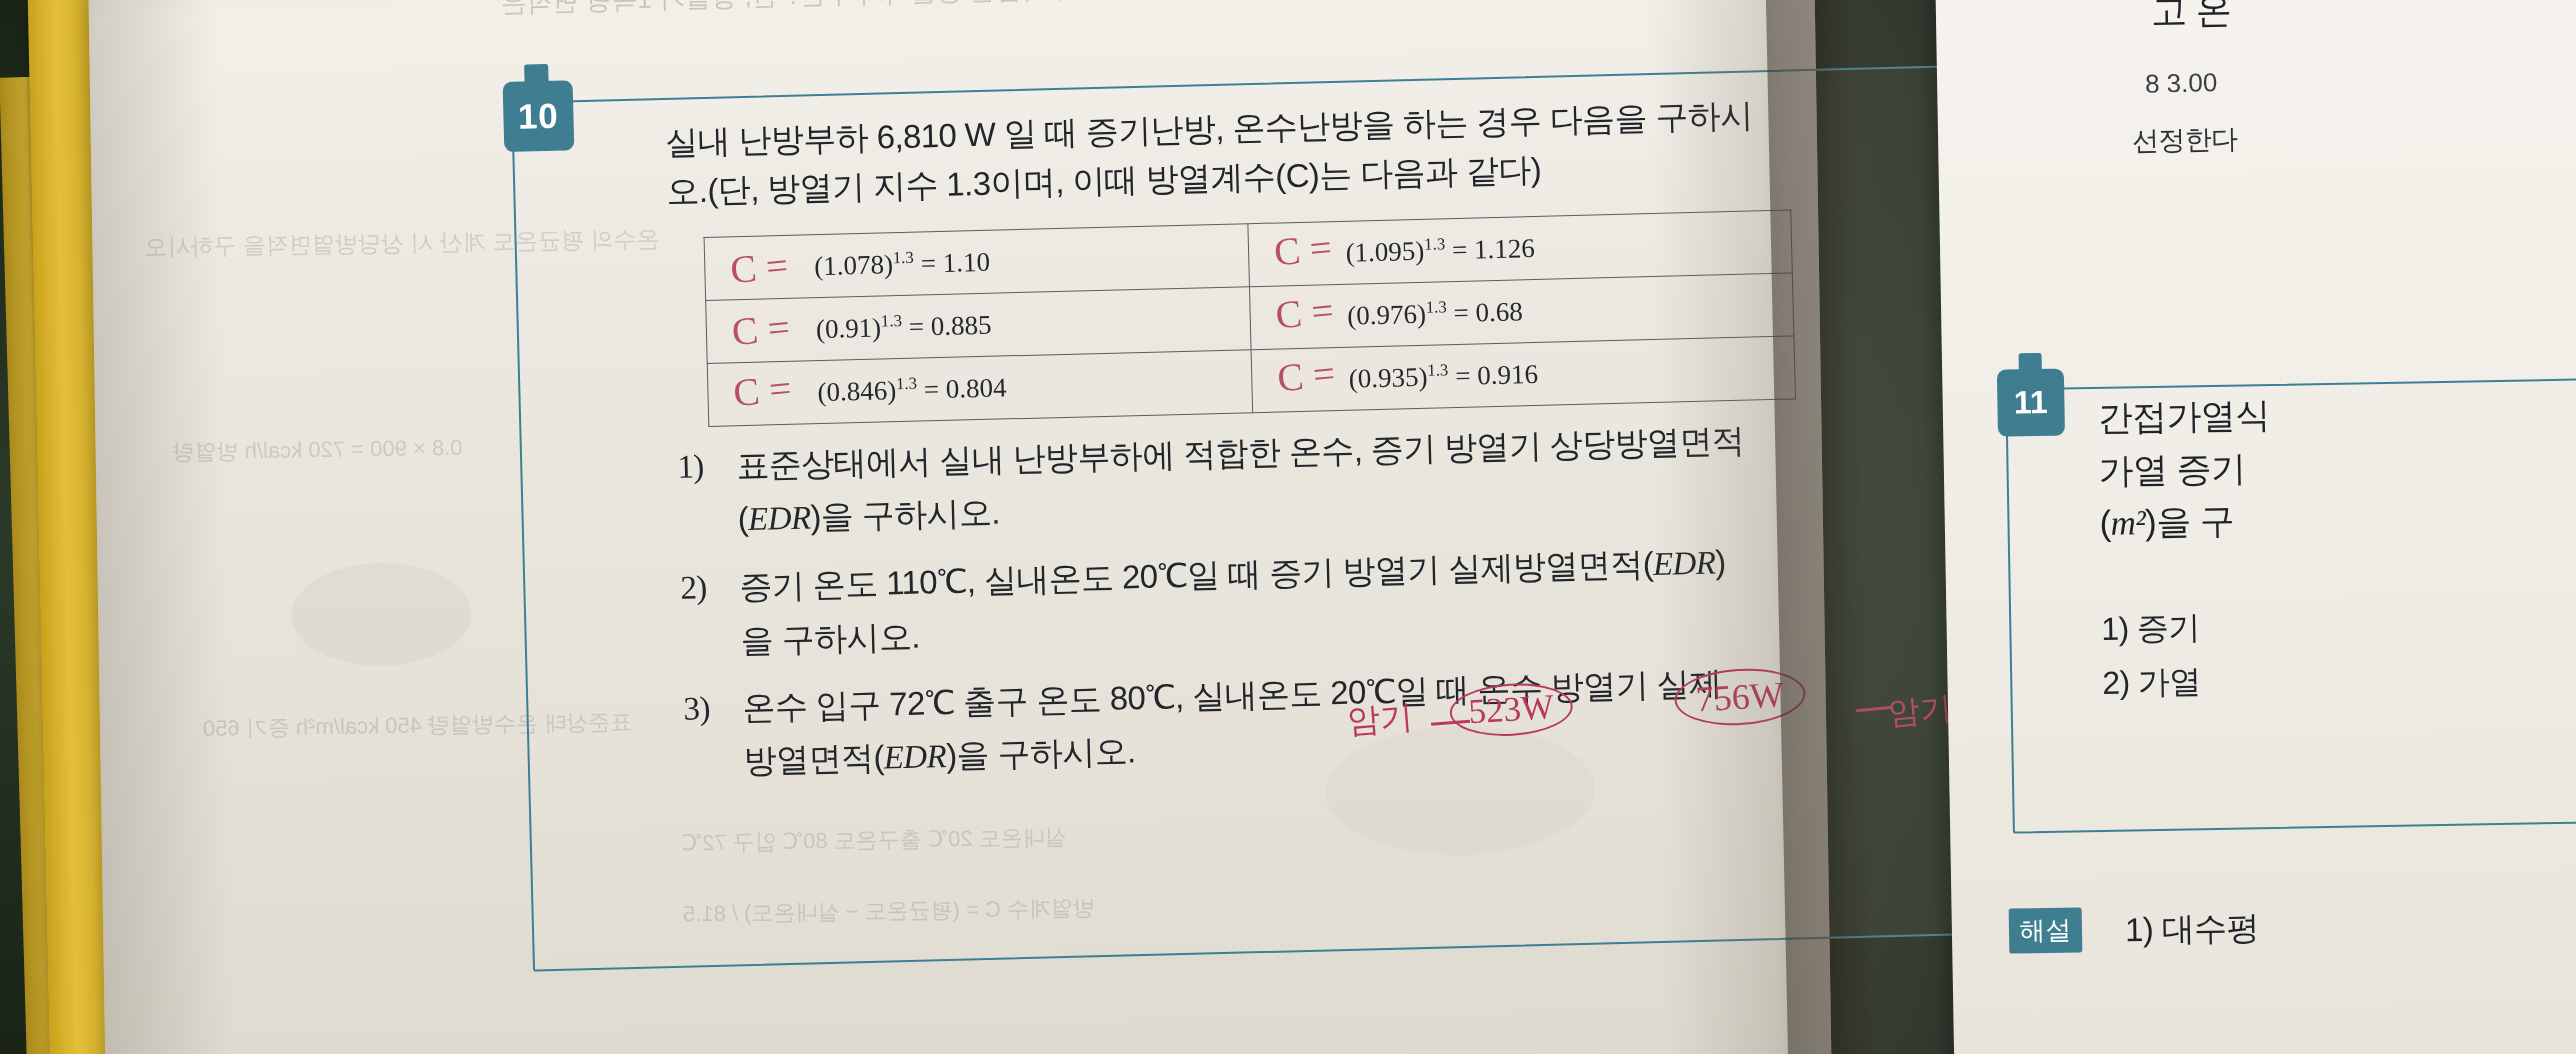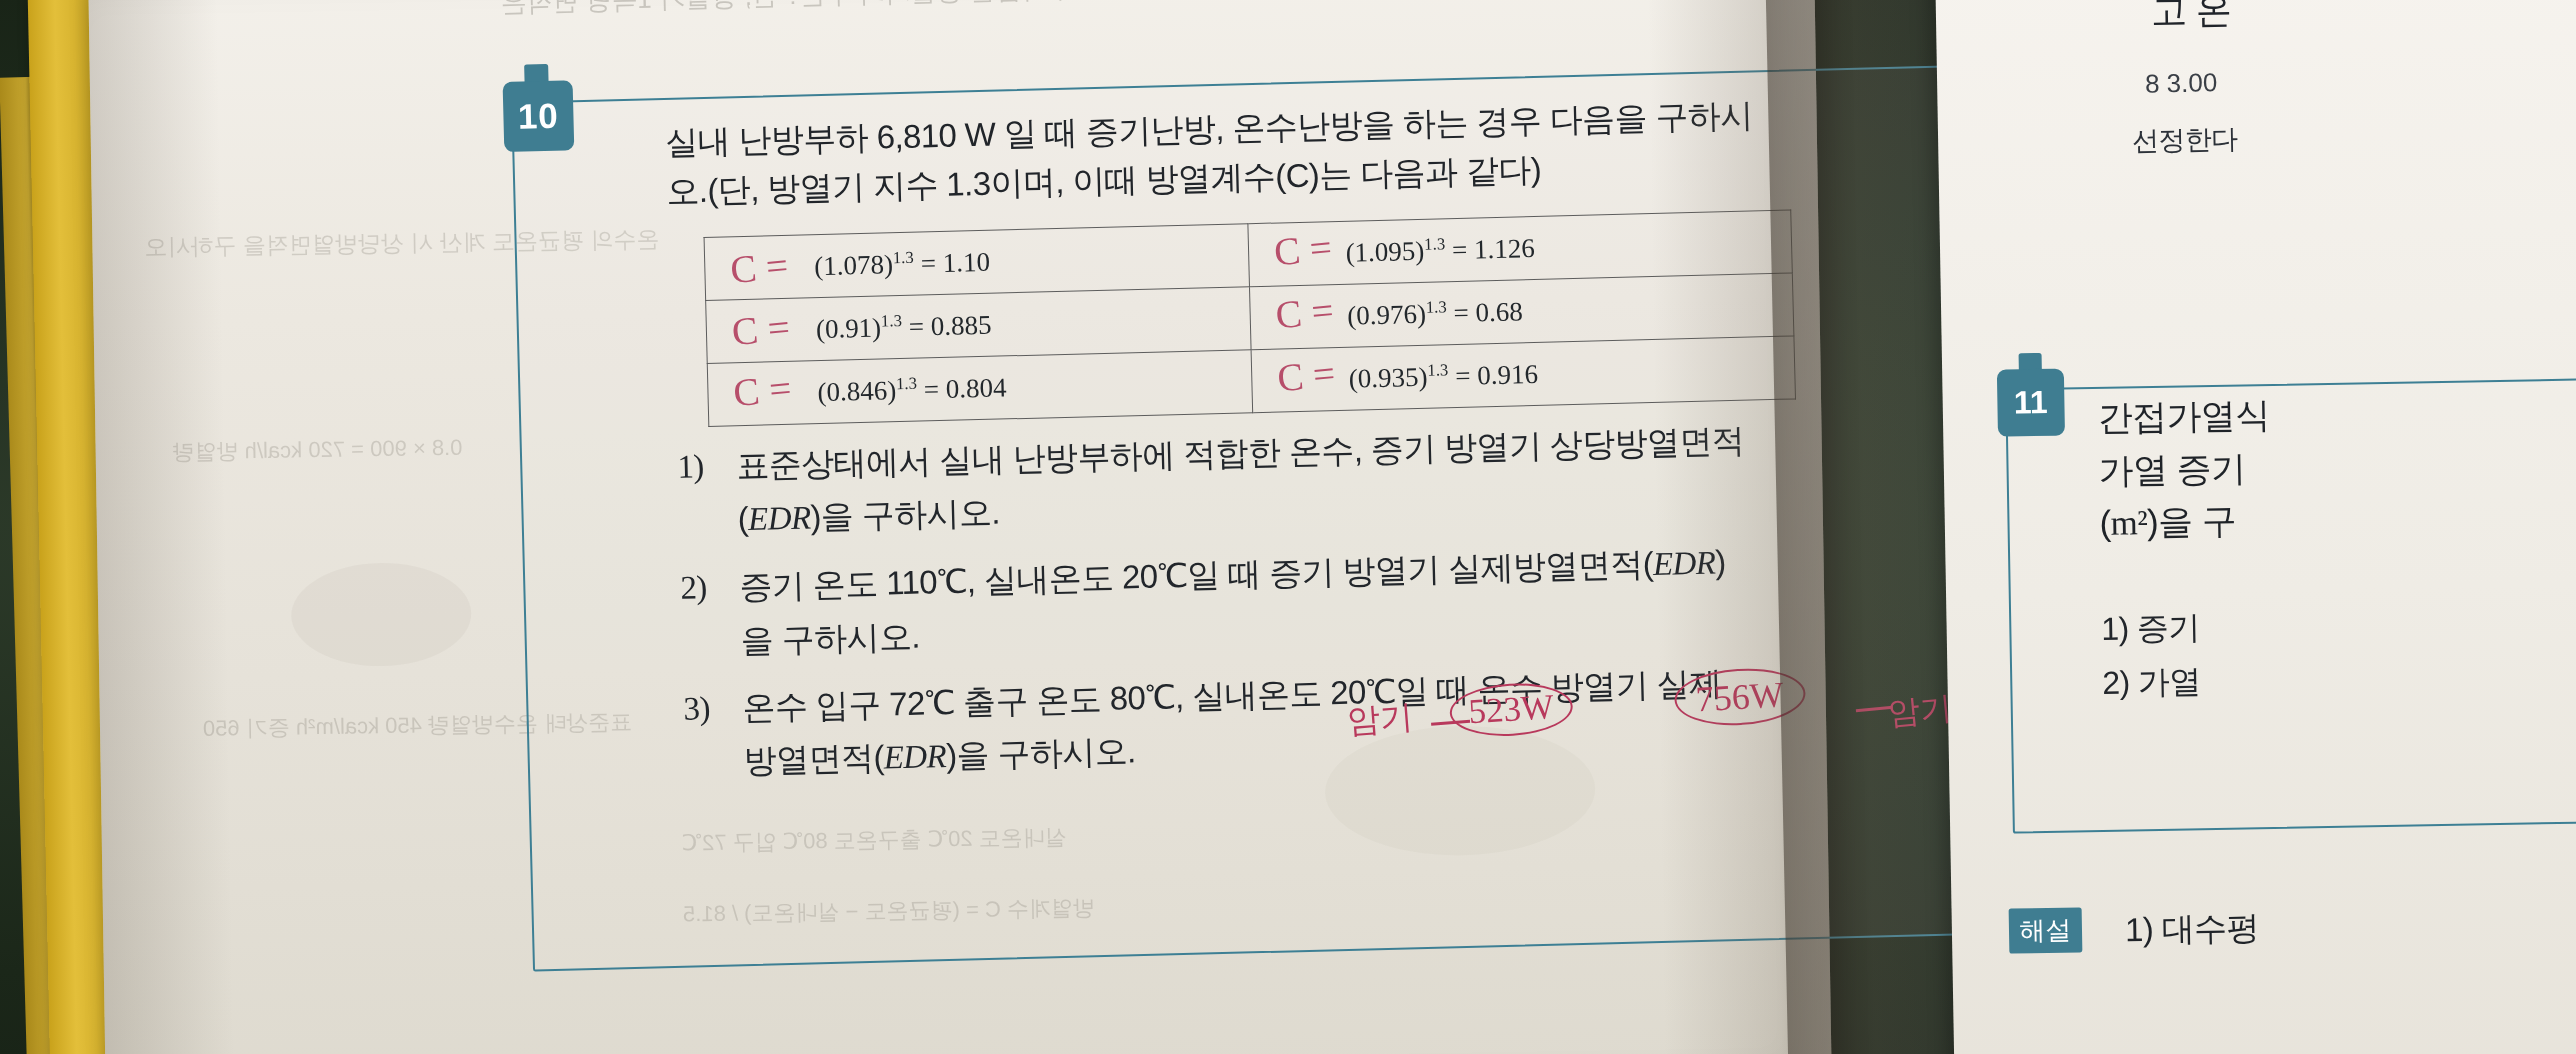--- a/index.html
+++ b/index.html
@@ -238,21 +238,21 @@
     position: absolute; left: 9px; top: 15.5px; width: 67px; height: 67px;
     background: #3f7d91; border-radius: 9px;
     display: flex; align-items: center; justify-content: center;
     color: #fff; font-size: 32px; font-weight: 700;
   }
   .rstem {
     position: absolute; left: 90px; top: 3.2px;
     width: 567px;
     font-size: 35px; line-height: 1.5; color: #1f2328; letter-spacing: -0.6px;
   }
-  .rstem .it { font-family: "Liberation Serif", serif; }
+  .rstem .it { font-family: "Liberation Serif", serif; font-style: italic; }
   .rlist {
     position: absolute; left: 90px; top: 213px;
     font-size: 32px; line-height: 1.7; color: #22262b; letter-spacing: -0.6px;
   }
   .rtop {
     position: absolute; left: 2151px; top: -13px;
     font-size: 36px; color: #20242a; transform: rotate(-1deg); letter-spacing: -0.6px;
   }
   .rtop2 {
     position: absolute; left: 2145px; top: 68px;

